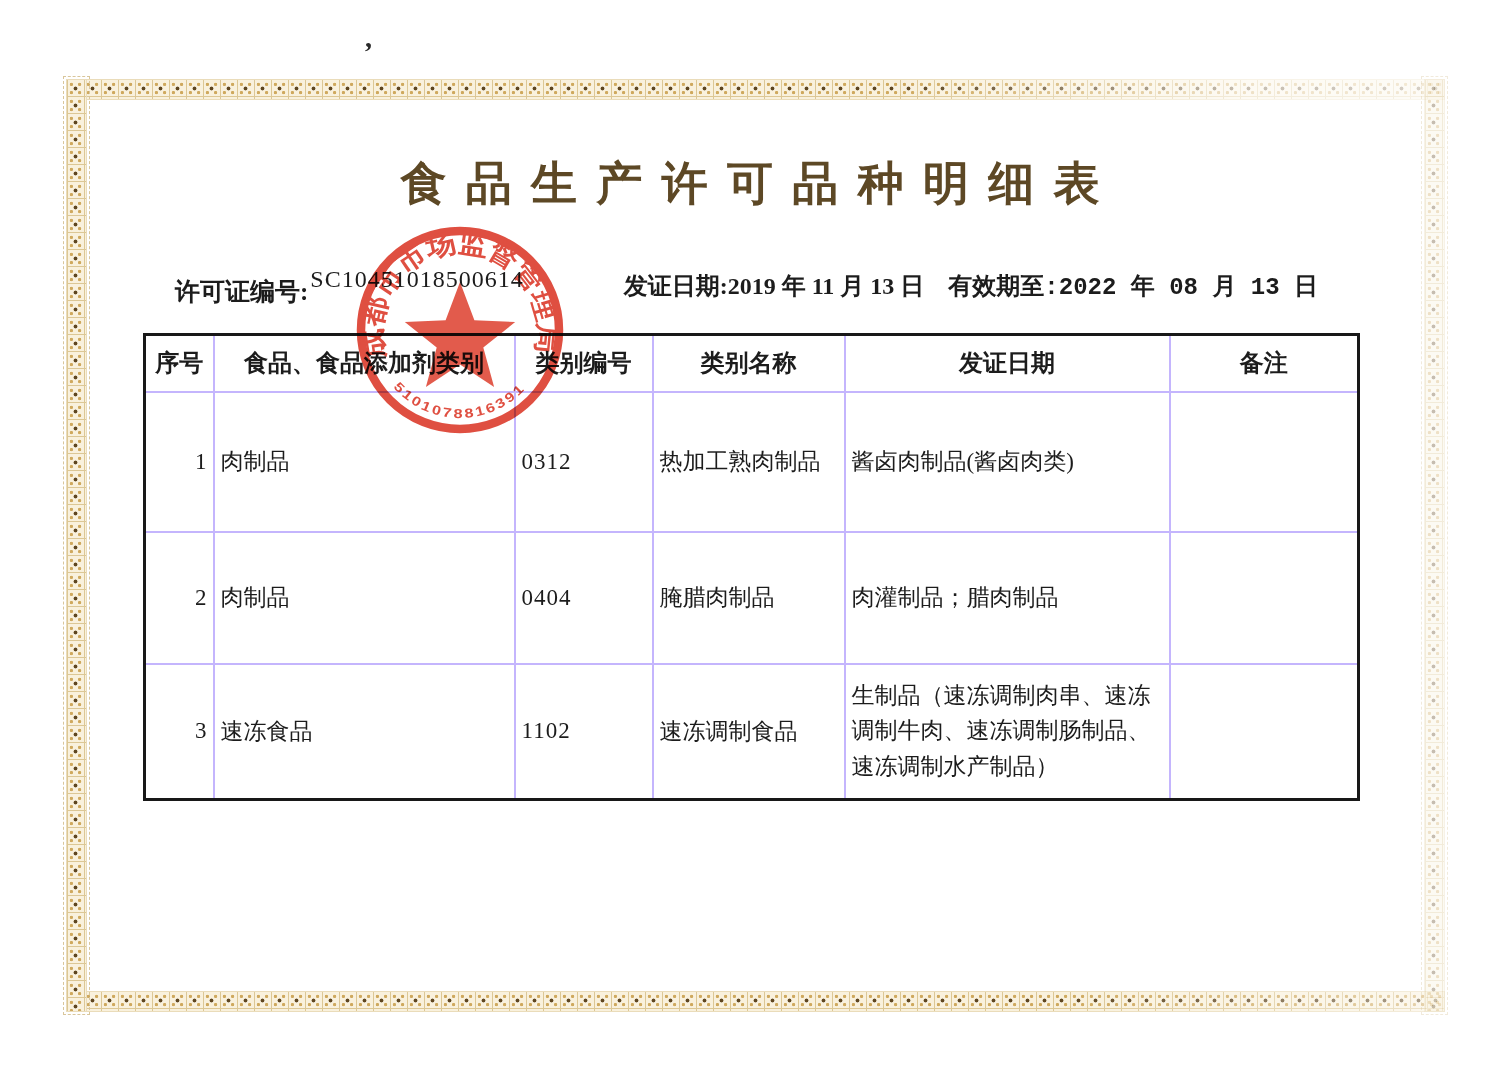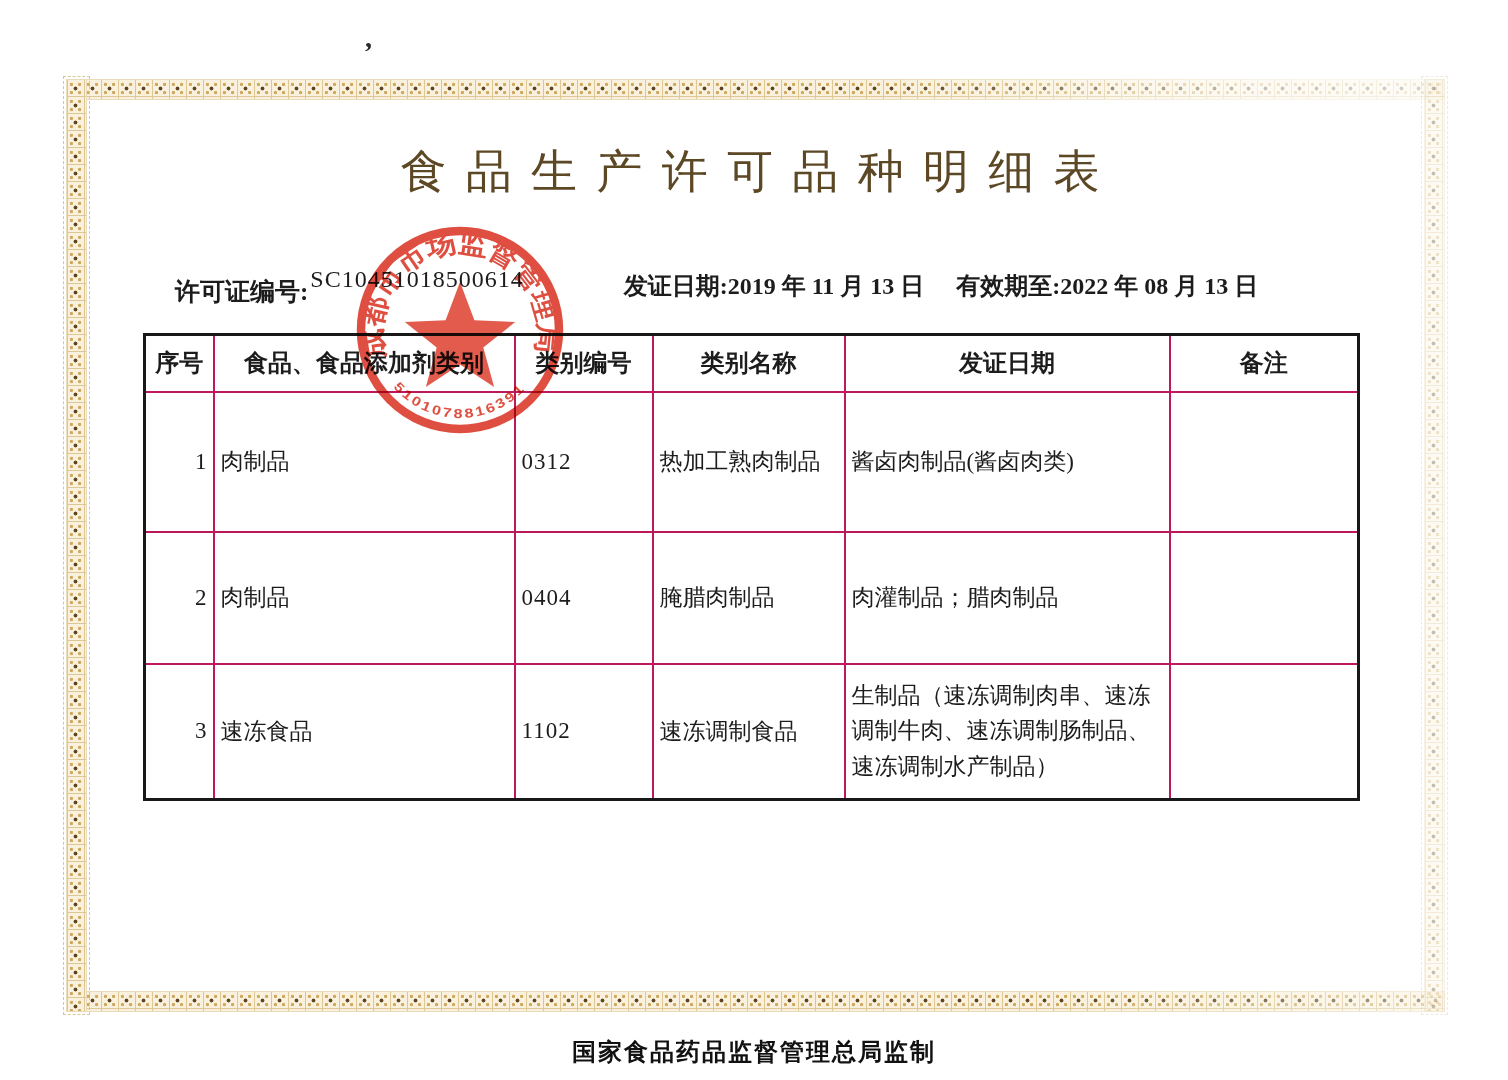--- a/index.html
+++ b/index.html
@@ -31,40 +31,40 @@
   .strip.bottom { left:66px;  top:991px; width:1379px; height:21px;
                   -webkit-mask-image:linear-gradient(90deg,#000 72%,rgba(0,0,0,.5));
                   mask-image:linear-gradient(90deg,#000 72%,rgba(0,0,0,.5)); }
   .strip.left   { left:66px;  top:79px;  width:21px;  height:933px; }
   .strip.right  { left:1424px;top:79px;  width:21px;  height:933px; opacity:.35; }
 
   .stray-mark { position:absolute; left:365px; top:22px; font-size:28px; font-weight:bold; color:#2a2a2a; }
 
   
   .doc-title {
-    position:absolute; left:143px; top:141px; width:1214px;
-    text-align:center; font-size:46px; font-weight:normal;
+    position:absolute; left:143px; top:153px; width:1214px;
+    text-align:center; font-size:46px; font-weight:bold;
     letter-spacing:0.42em; text-indent:0.42em;
     color:#5d4825;
   }
 
   
   .license-line { position:absolute; left:175px; top:266px; width:1230px; white-space:nowrap; }
   .license-line .lbl   { font-size:25px; font-weight:bold; vertical-align:-6px;text-align:center; }
   .license-line .num   { font-size:24px; font-weight:normal; vertical-align:7px; letter-spacing:1px; margin-left:2px; }
   .license-line .issue { font-size:24px; font-weight:bold; margin-left:96px; }
-  .license-line .valid { font-size:24px; font-weight:bold; margin-left:28px; }
+  .license-line .valid { font-size:24px; font-weight:bold; margin-left:20px;font-family:Liberation Mono, monospace; }
 
   
   table.license {
     position:absolute; left:143px; top:333px; width:1214px;
     border-collapse:collapse; table-layout:fixed;
     font-size:23px;
   }
-  table.license td, table.license th { border:2px solid #be185d; padding:2px 6px;margin-top:16px; }
+  table.license td, table.license th { border:2px solid #c4b5fd; padding:2px 6px;margin-top:16px; }
   table.license { border:3px solid #181818; }
   table.license th { font-size:24px; font-weight:bold; text-align:center; vertical-align:middle; }
   thead tr        { height:57px; }
   tr.r1           { height:140px; }
   tr.r2           { height:132px; }
   tr.r3           { height:136px; }
   tr.warehouse    { height:120px; }
   td.c-no     { text-align:right; padding-right:9px; vertical-align:middle; }
   td.c-cat    { padding-left:12px; vertical-align:middle; }
   td.c-code   { padding-left:20px; vertical-align:middle; letter-spacing:1px; }
@@ -157,15 +157,14 @@
     <polygon fill="#de4434" fill-opacity="0.95" points="108,60 122.4,98.2 163.2,100.1 131.3,125.6 142.1,164.9 108,142.5 73.9,164.9 84.7,125.6 52.8,100.1 93.6,98.2">
     </polygon>
     <text font-size="27" font-weight="bold" fill="#dd4132" font-family="Liberation Serif, DejaVu Serif, serif">
       <textPath href="#arcTop" startOffset="0" textLength="294" lengthAdjust="spacingAndGlyphs">成都市市场监督管理局</textPath>
     </text>
     <text font-size="13" font-weight="bold" fill="#dd4132" letter-spacing="2" font-family="Liberation Sans, DejaVu Sans, sans-serif">
       <textPath href="#arcBot" startOffset="4" textLength="150" lengthAdjust="spacingAndGlyphs">5101078816391</textPath>
     </text>
   </svg>
 
-  <div class="doc-footer">国家食品药品监督管理总局监制</div>
 
 </div>
 
 </body></html>

